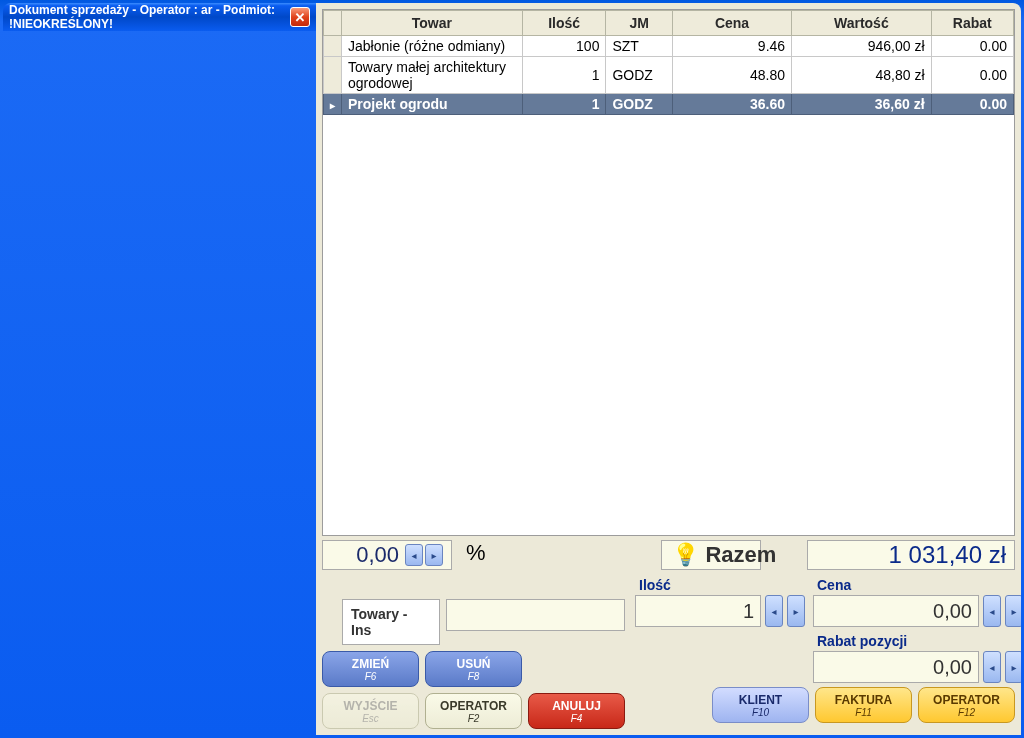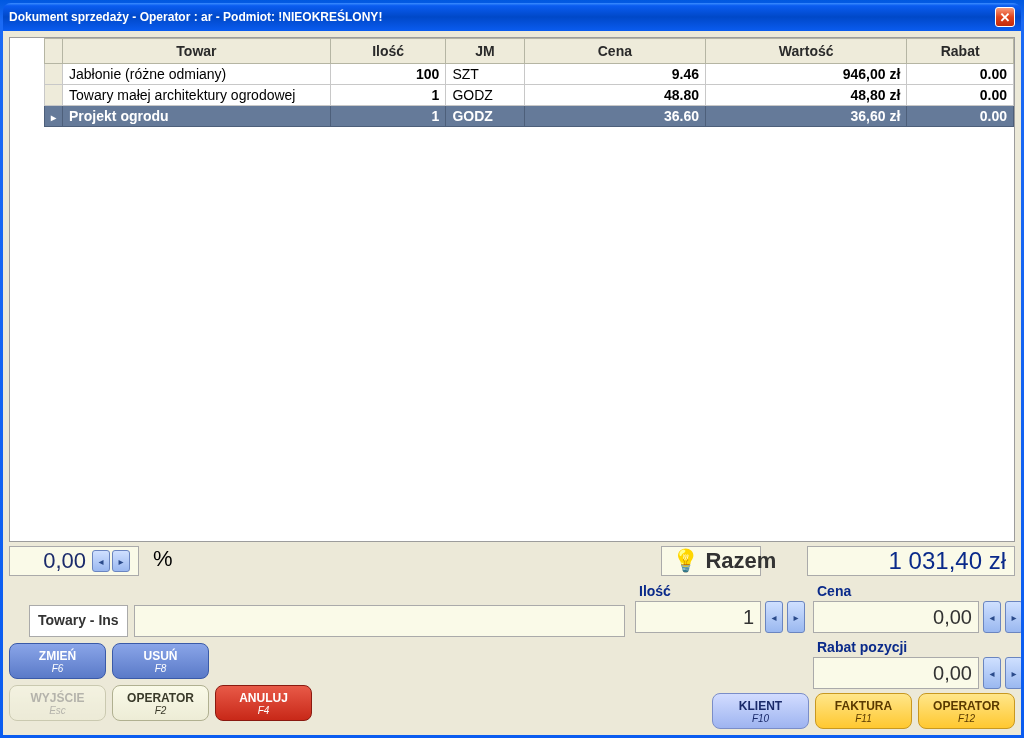--- a/index.html
+++ b/index.html
@@ -9,21 +9,21 @@
     background: linear-gradient(to bottom, #0058e0 0%, #1b6af5 3%, #0a5cf0 100%);
     width: 1024px;
     height: 738px;
     overflow: hidden;
     padding: 3px;
   }
   .window {
     width: 100%;
     height: 100%;
     display: flex;
-    flex-direction: column;
+    flex-direction: row;
     border-radius: 8px 8px 0 0;
     overflow: hidden;
   }
   .title-bar {
     height: 28px;
     background: linear-gradient(to bottom, #3b8cff 0%, #0a5cf0 10%, #0048c8 50%, #0a5cf0 100%);
     color: #fff;
     font-weight: bold;
     display: flex;
     align-items: center;
@@ -48,21 +48,20 @@
     display: flex;
     flex-direction: column;
     padding: 6px;
     gap: 4px;
   }
   .grid-wrap {
     border: 1px solid #9c9c9c;
     background: #fff;
     flex: 1;
     overflow: hidden;
-    padding-left: 34px;
   }
   table.grid {
     width: 100%;
     border-collapse: collapse;
     font-size: 14px;
   }
   table.grid th {
     background: #eeebda;
     border: 1px solid #b5b5a3;
     padding: 4px 8px;
@@ -83,21 +82,21 @@
   .row-marker {
     width: 12px;
     background: #eeebda;
     border: 1px solid #b5b5a3;
   }
   tr.selected .row-marker::before {
     content: "▸";
     font-size: 10px;
   }
   .t-left { text-align: left; }
-  .t-right { text-align: right; font-weight: bold; }
+  .t-right { text-align: right; }
 
   
   .lower {
     display: flex;
     flex-direction: column;
     gap: 5px;
   }
   .row1 {
     display: flex;
     align-items: stretch;

